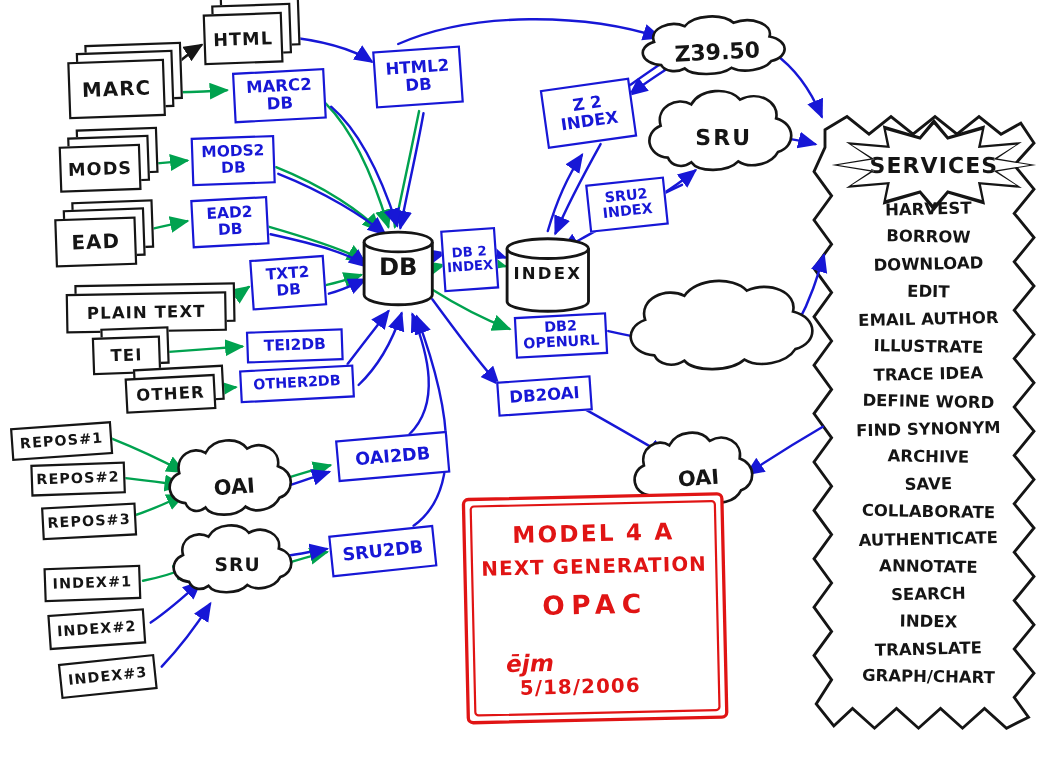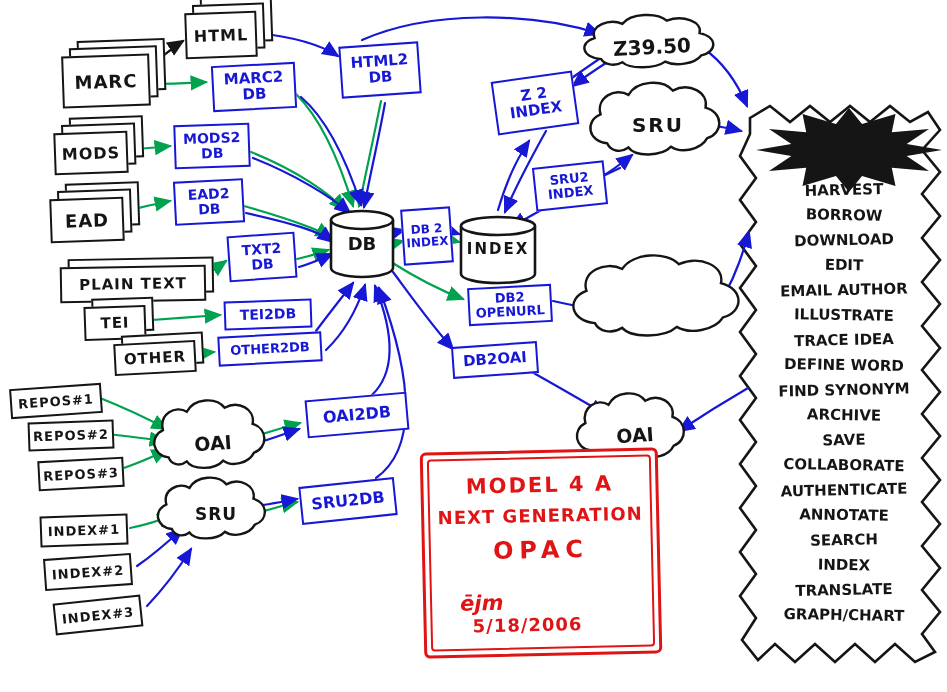--- a/index.html
+++ b/index.html
@@ -264,21 +264,21 @@
   <div class="conv" style="left:534px;top:164px;width:72px;height:44px;transform:rotate(-6deg);font-size:13px">
       <span>SRU2 INDEX</span>
     </div>
   <div class="conv" style="left:468px;top:286px;width:84px;height:38px;transform:rotate(-3deg);font-size:13px">
       <span>DB2 OPENURL</span>
     </div>
   <div class="conv" style="left:452px;top:344px;width:86px;height:32px;transform:rotate(-4deg);font-size:15px">
       <span>DB2OAI</span>
     </div>
 
-  <div class="shapelabel" style="left:338px;top:228px;width:48px;height:30px;font-size:18px">
+  <div class="shapelabel" style="left:338px;top:228px;width:48px;height:30px;font-size:22px">
       <span>DB</span>
     </div>
   <div class="shapelabel" style="left:462px;top:238px;width:72px;height:22px;font-size:15px;letter-spacing:2px">
       <span>INDEX</span>
     </div>
 
   <div class="shapelabel" style="left:610px;top:34px;width:84px;height:26px;font-size:20px;transform:rotate(-3deg)">
       <span>Z39.50</span>
     </div>
   <div class="shapelabel" style="left:628px;top:112px;width:60px;height:26px;font-size:20px;letter-spacing:2px">
@@ -299,20 +299,23 @@
       <div class="l1">MODEL 4 A</div>
       <div class="l2">NEXT GENERATION</div>
       <div class="l3">OPAC</div>
       <div class="sig">ējm</div>
       <div class="dt">5/18/2006</div>
     </div>
   </div>
 
   <div class="burst" style="left:756px;top:108px;width:186px;height:84px;">
     <div class="bo"></div>
+    <div class="bi">
+        <span class="bt">SERVICES</span>
+      </div>
   </div>
 
   <div class="svc" style="left:760px;top:178px;">
     <div>HARVEST</div>
     <div>BORROW</div>
     <div>DOWNLOAD</div>
     <div>EDIT</div>
     <div>EMAIL AUTHOR</div>
     <div>ILLUSTRATE</div>
     <div>TRACE IDEA</div>

